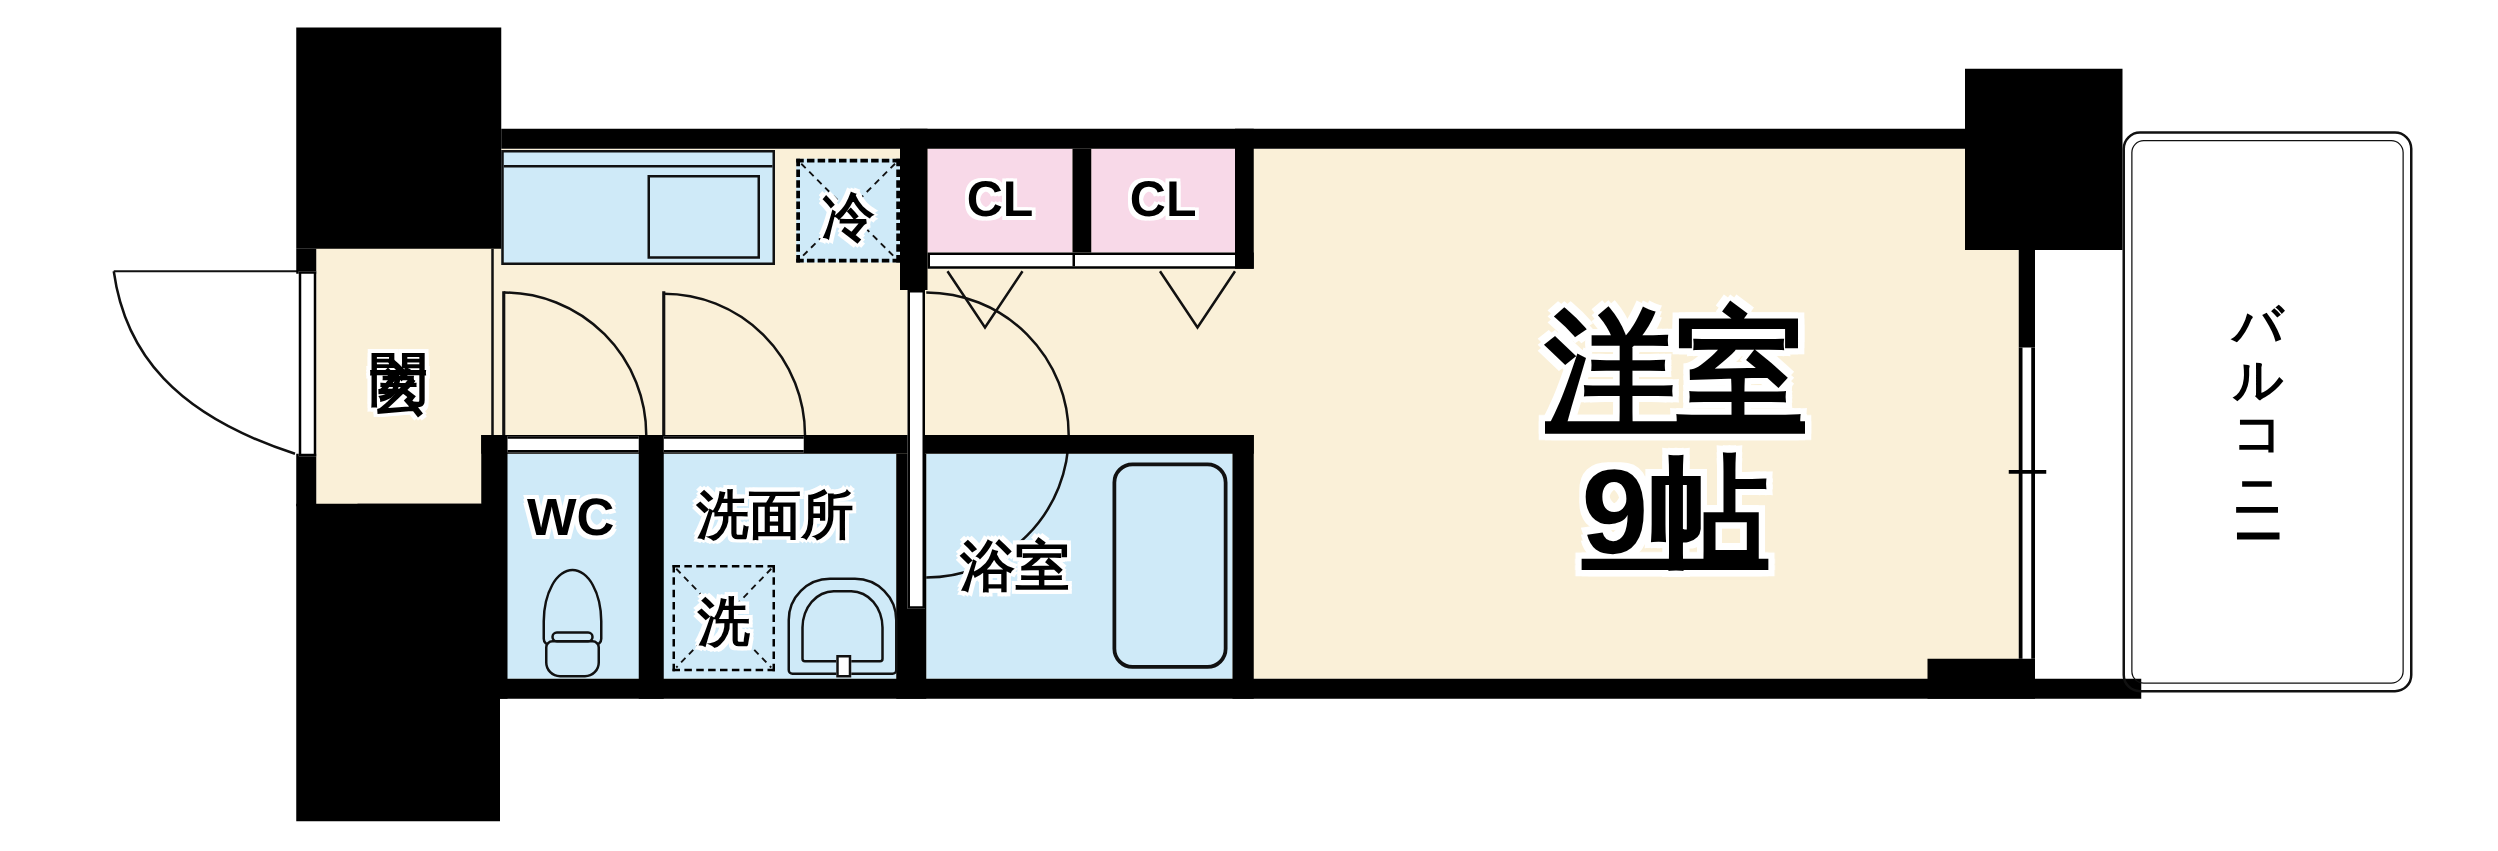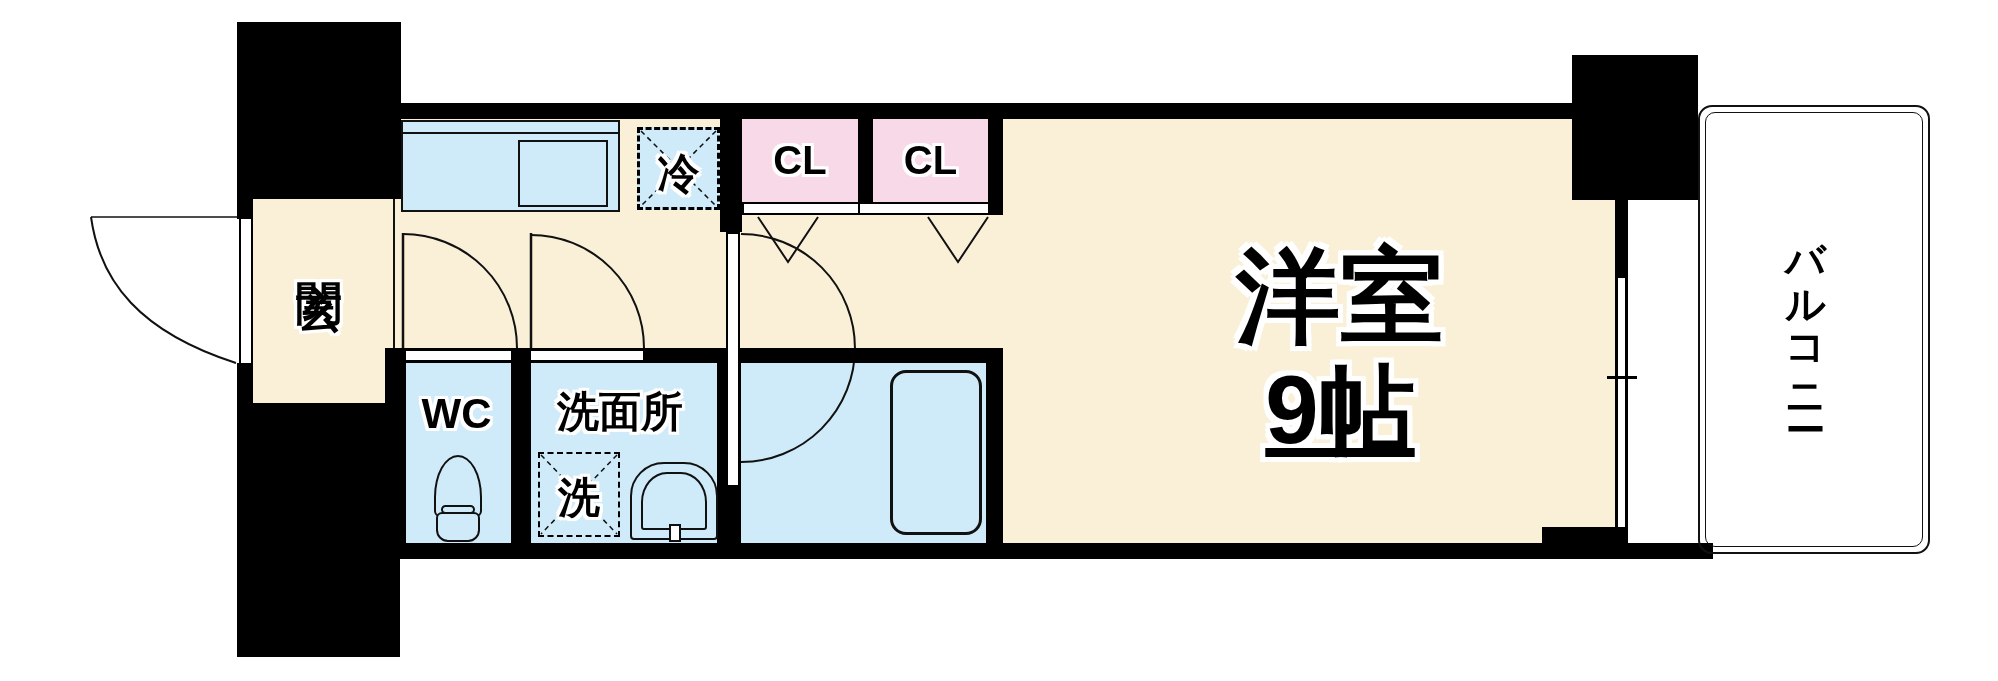--- a/index.html
+++ b/index.html
@@ -103,19 +103,20 @@
   <div style="left:1625px;top:278px;width:3px;height:249px;background:var(--wall,#000);"></div>
   <div style="left:1607px;top:376px;width:30px;height:3px;background:var(--wall,#000);"></div>
 
   <div class="label vtext" style="left:297px;top:246px;font-size:46px;line-height:1.0;">玄関</div>
   <div class="label" style="left:637px;top:146px;width:83px;text-align:center;font-size:42px;">冷</div>
   <div class="label" style="left:742px;top:138px;width:116px;text-align:center;font-size:40px;">CL</div>
   <div class="label" style="left:873px;top:138px;width:115px;text-align:center;font-size:40px;">CL</div>
   <div class="label" style="left:400px;top:390px;width:113px;text-align:center;font-size:42px;">WC</div>
   <div class="label" style="left:520px;top:384px;width:200px;text-align:center;font-size:42px;">洗面所</div>
   <div class="label" style="left:538px;top:470px;width:82px;text-align:center;font-size:42px;">洗</div>
+  <div class="label" style="left:712px;top:424px;width:200px;text-align:center;font-size:44px;">浴室</div>
   <div class="label label-big" style="left:1140px;top:238px;width:400px;text-align:center;line-height:1.13;">
-    <div style="position:static;font-size:104px;">洋室</div>
+    <div style="position:static;font-size:104px;text-decoration:underline;">洋室</div>
     <div style="position:static;font-size:96px;text-decoration:underline;">9帖</div>
   </div>
   <div class="vtext" style="left:1779px;top:215px;font-size:40px;font-weight:bold;letter-spacing:3px;color:#000;">バルコニー</div>
 
 </div>
 
 </body></html>

